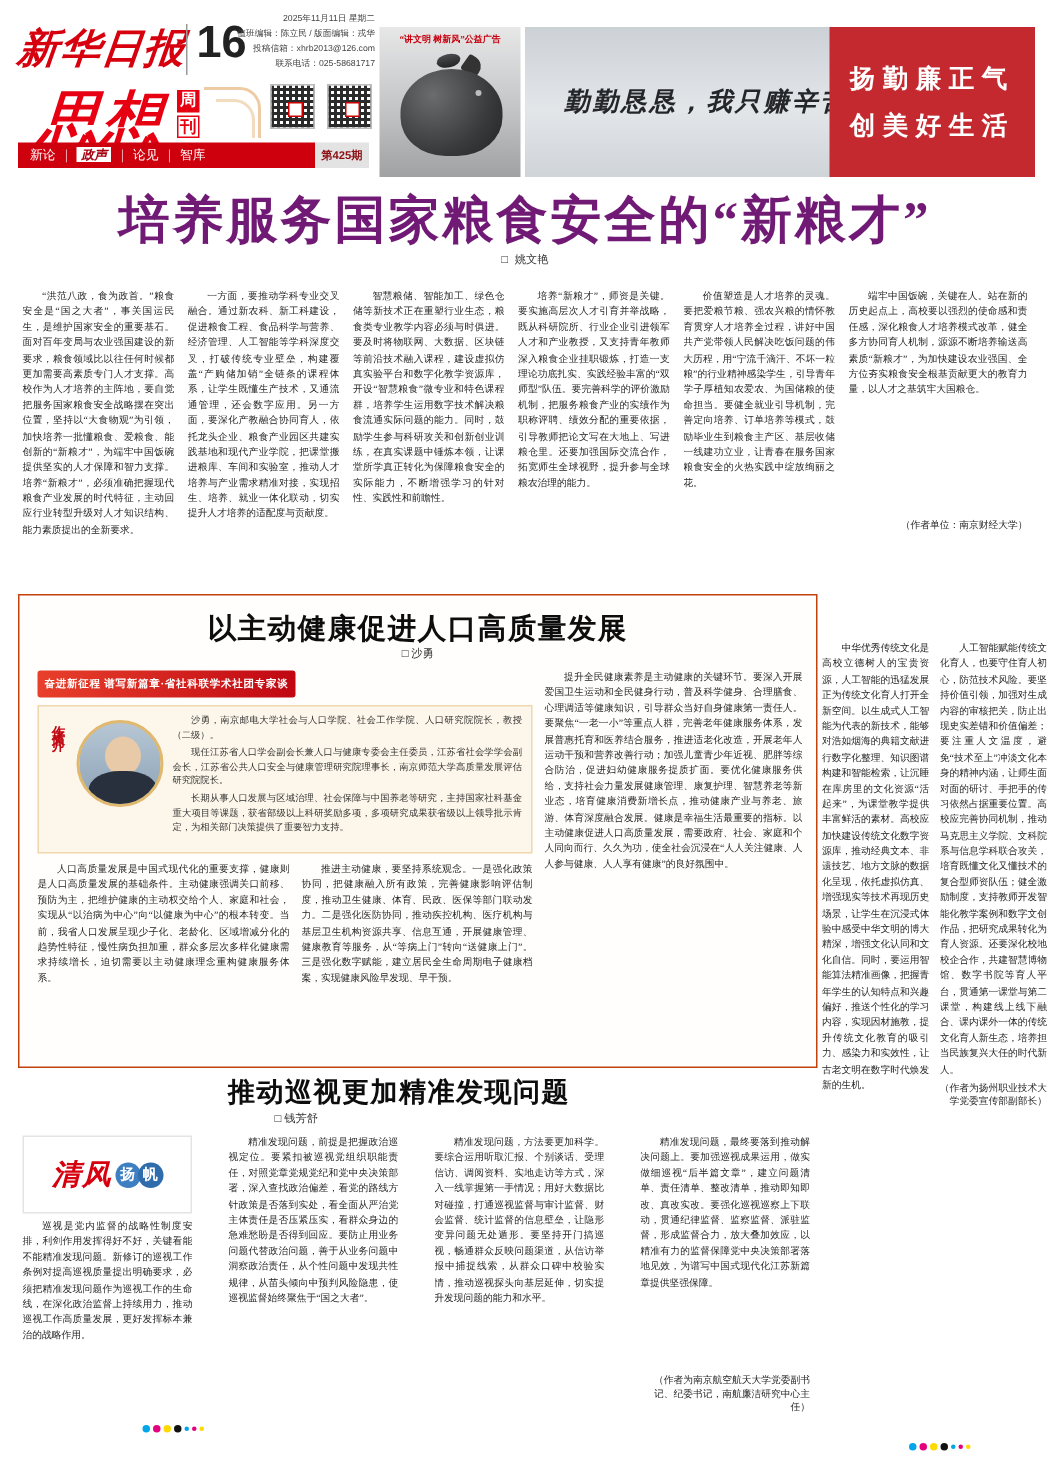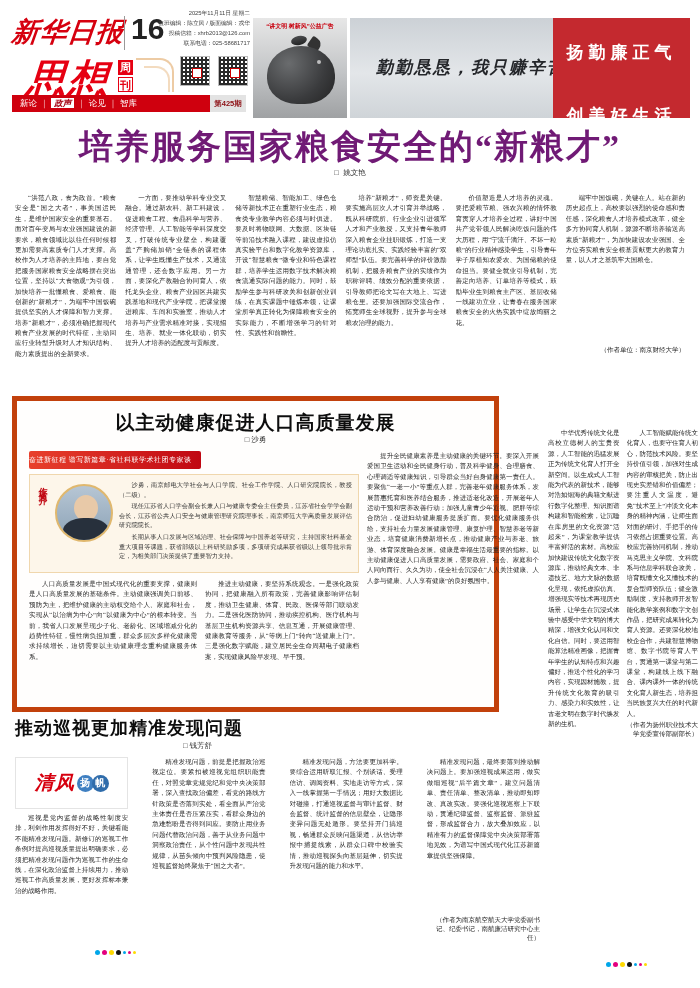--- a/index.html
+++ b/index.html
@@ -54,46 +54,46 @@
             background:linear-gradient(180deg,#4c4d4f,#232425);transform:rotate(-12deg);}
   .pig-eye{position:absolute;left:64px;top:42px;width:4px;height:4px;border-radius:50%;background:#dcdcdc;opacity:.8;}
 
   
   .banner{left:350px;top:18px;width:340px;height:100px;
           background:linear-gradient(180deg,#ccd1d6,#e3e6e9 55%,#cfd4d8);}
   .banner .callig{position:absolute;left:26px;top:38px;font-size:17px;font-weight:700;
                   font-style:italic;color:#24262a;letter-spacing:2px;}
   .slogan{position:absolute;right:0;top:0;width:137px;height:100px;background:#c4292f;color:#fff;
           display:flex;flex-direction:column;justify-content:center;align-items:center;gap:8px;}
-  .slogan div{font-size:17px;font-weight:900;letter-spacing:5px;margin-top:32px;}
+  .slogan div{font-size:17px;font-weight:900;letter-spacing:5px;}
 
   
   .main-headline{left:0;top:124px;width:700px;text-align:center;font-size:34px;font-weight:900;
                  letter-spacing:2px;color:#701a75;}
   .byline{text-align:center;font-size:7.5px;color:#333;}
   .main-byline{left:0;top:168px;width:700px;font-family:Liberation Mono, monospace;}
 
   
   .colrow{display:flex;}
   .col{font-size:6.5px;line-height:1.6;text-align:justify;color:#262626;overflow:hidden;
        text-indent:2em;}
   .attr{font-size:6.5px;text-align:right;color:#262626;margin-top:2px;}
 
   .main-cols{left:15px;top:193px;width:670px;height:196px;gap:9px;}
   .main-cols .col{flex:1;height:196px;}
   .main-cols .c6{flex:1.18;display:flex;flex-direction:column;height:162px;}
 
   
-  .health-box{left:12px;top:396px;width:487px;height:316px;border:5px solid #c2410c;background:#fffefd;}
+  .health-box{left:12px;top:396px;width:533px;height:316px;border:1px solid #c2410c;background:#fffefd;}
   .health-title{position:absolute;left:0;top:9px;width:100%;text-align:center;font-size:19px;
                 font-weight:900;letter-spacing:1px;color:#0d0d0d;}
   .health-byline{position:absolute;left:0;top:34px;width:100%;}
   .series-banner{position:absolute;left:12px;top:50px;width:172px;height:18px;border-radius:2px;
                  background:linear-gradient(90deg,#e8402c,#c00712);color:#fff;font-size:7px;
-                 font-weight:400;line-height:18px;letter-spacing:.5px;}
+                 font-weight:700;line-height:18px;text-align:center;letter-spacing:.5px;}
   .author-box{position:absolute;left:12px;top:73px;width:330px;height:99px;background:#fdf6ea;
               border:1px solid #f0d7ad;display:flex;padding:5px 6px;gap:6px;}
   .author-label{writing-mode:vertical-rl;font-size:9px;font-weight:700;color:#c00712;
                 letter-spacing:3px;flex:0 0 12px;}
   .avatar{flex:0 0 58px;width:58px;height:58px;border-radius:50%;margin-top:4px;
           border:2px solid #e0b86e;position:relative;overflow:hidden;
           background:linear-gradient(180deg,#b7c6d4,#8ba2b6);}
   .avatar .face{position:absolute;left:17px;top:9px;width:24px;height:26px;border-radius:50%;
                 background:#e8c9a8;}
   .avatar .suit{position:absolute;left:6px;top:32px;width:46px;height:28px;border-radius:45% 45% 0 0;
@@ -108,21 +108,21 @@
   .ai-sec{left:548px;top:358px;width:150px;}
   .ai-title{text-align:center;font-weight:900;color:#0d0d0d;}
   .ai-title .l1{font-size:17px;letter-spacing:1px;}
   .ai-title .l2{font-size:13.5px;margin-top:2px;}
   .ai-byline{margin-top:3px;}
   .ai-cols{left:548px;top:428px;width:150px;height:530px;gap:7px;}
   .ai-cols .acol{flex:1;display:flex;flex-direction:column;}
   .ai-cols .col{text-indent:2em;height:auto;}
 
   
-  .insp-headline{left:15px;top:716px;width:365px;text-align:left;font-size:18px;font-weight:900;
+  .insp-headline{left:15px;top:716px;width:365px;text-align:right;font-size:18px;font-weight:900;
                  letter-spacing:1px;color:#0d0d0d;}
   .insp-byline{left:15px;top:741px;width:365px;font-family:Liberation Serif, serif;}
   .insp-cols{left:15px;top:757px;width:525px;height:186px;gap:24px;}
   .insp-cols .icol{flex:1;display:flex;flex-direction:column;}
   .qf-logo{height:52px;border:1px solid #e4e4e4;background:#fff;margin-bottom:4px;
            display:flex;align-items:center;justify-content:center;gap:2px;}
   .qf-text{font-size:19px;font-weight:900;font-style:italic;color:#d6000f;letter-spacing:1px;}
   .qf-circle{width:17px;height:17px;border-radius:50%;background:#3e7fc1;color:#fff;font-size:10px;
              font-weight:700;display:flex;align-items:center;justify-content:center;}
   .qf-circle.second{margin-left:-4px;background:#2f6cab;}

